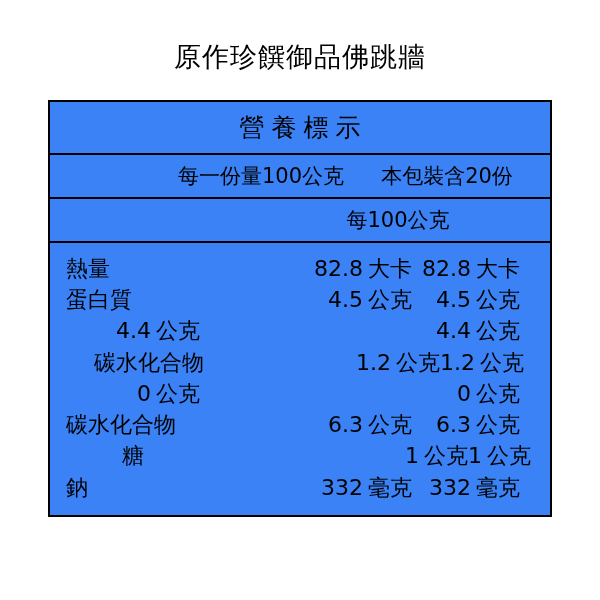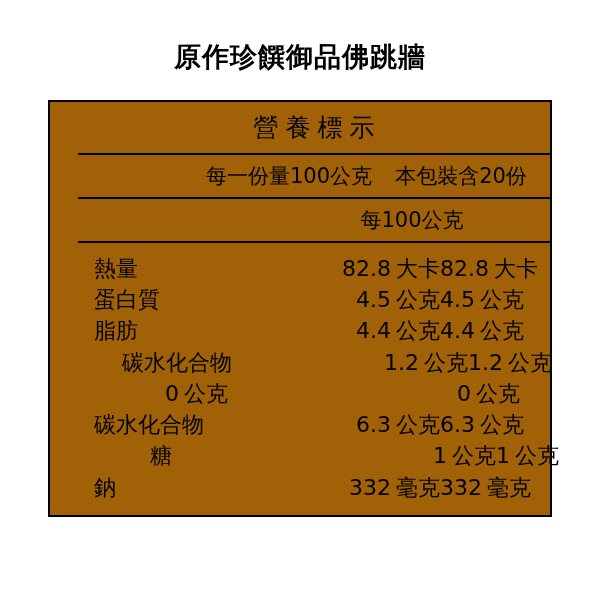--- a/index.html
+++ b/index.html
@@ -16,34 +16,33 @@
   }
   .page {
     position: relative;
     width: 600px;
     height: 600px;
     box-sizing: border-box;
   }
   .product-title {
     text-align: center;
     font-size: 27px;
-    font-weight: bold;
+    font-weight: normal;
     letter-spacing: 1px;
     padding-top: 42px;
     line-height: 1.1;
   }
   .nutrition-table {
     position: absolute;
     left: 48px;
     top: 100px;
     width: 504px;
     box-sizing: border-box;
     border: 2px solid #000;
-    background: #a16207;
-    padding-left: 28px;
+    background: #3b82f6;
   }
   .nt-heading {
     text-align: center;
     font-size: 25px;
     letter-spacing: 7px;
     padding: 9px 0 9px 7px;
     border-bottom: 2px solid #000;
   }
   .nt-serving {
     display: flex;
@@ -150,21 +149,20 @@
         <div class="c-per100"><span class="num">82.8</span><span class="unit">大卡</span></div>
       </div>
 
       <div class="nt-item">
         <div class="c-name">蛋白質</div>
         <div class="c-per"><span class="num">4.5</span><span class="unit">公克</span></div>
         <div class="c-per100"><span class="num">4.5</span><span class="unit">公克</span></div>
       </div>
 
       <div class="nt-item">
-        <div class="c-name">脂肪</div>
         <div class="c-per"><span class="num">4.4</span><span class="unit">公克</span></div>
         <div class="c-per100"><span class="num">4.4</span><span class="unit">公克</span></div>
       </div>
 
       <div class="nt-item indent">
         <div class="c-name">碳水化合物</div>
         <div class="c-per"><span class="num">1.2</span><span class="unit">公克</span></div>
         <div class="c-per100"><span class="num">1.2</span><span class="unit">公克</span></div>
       </div>
 

